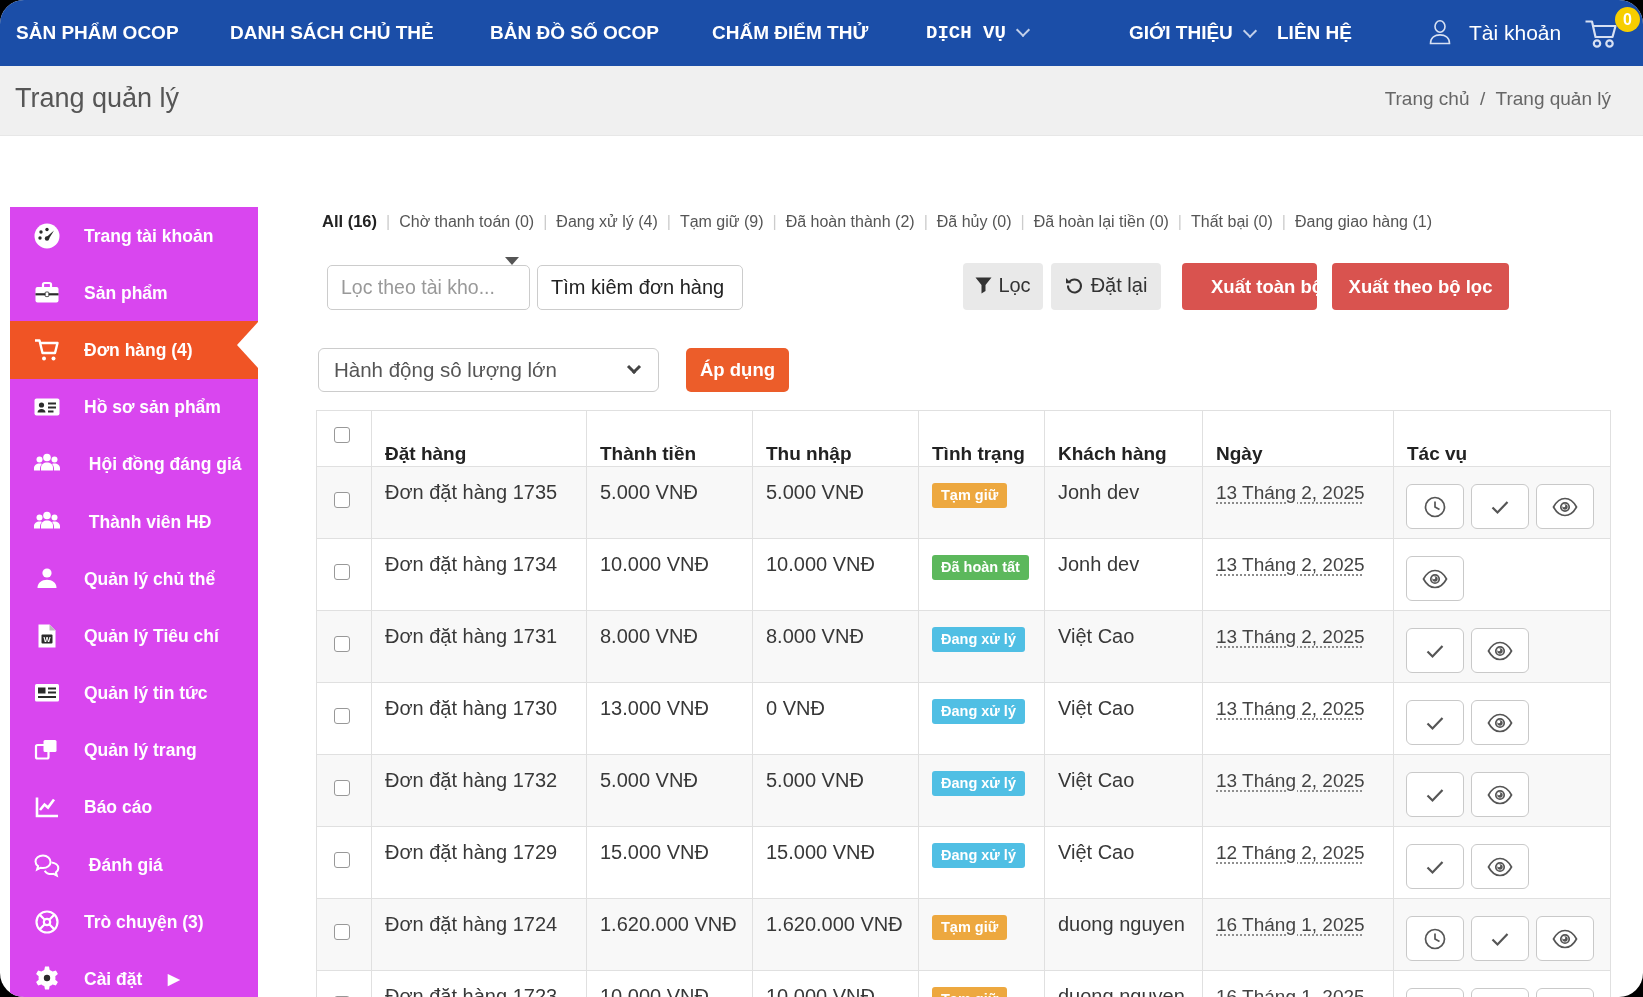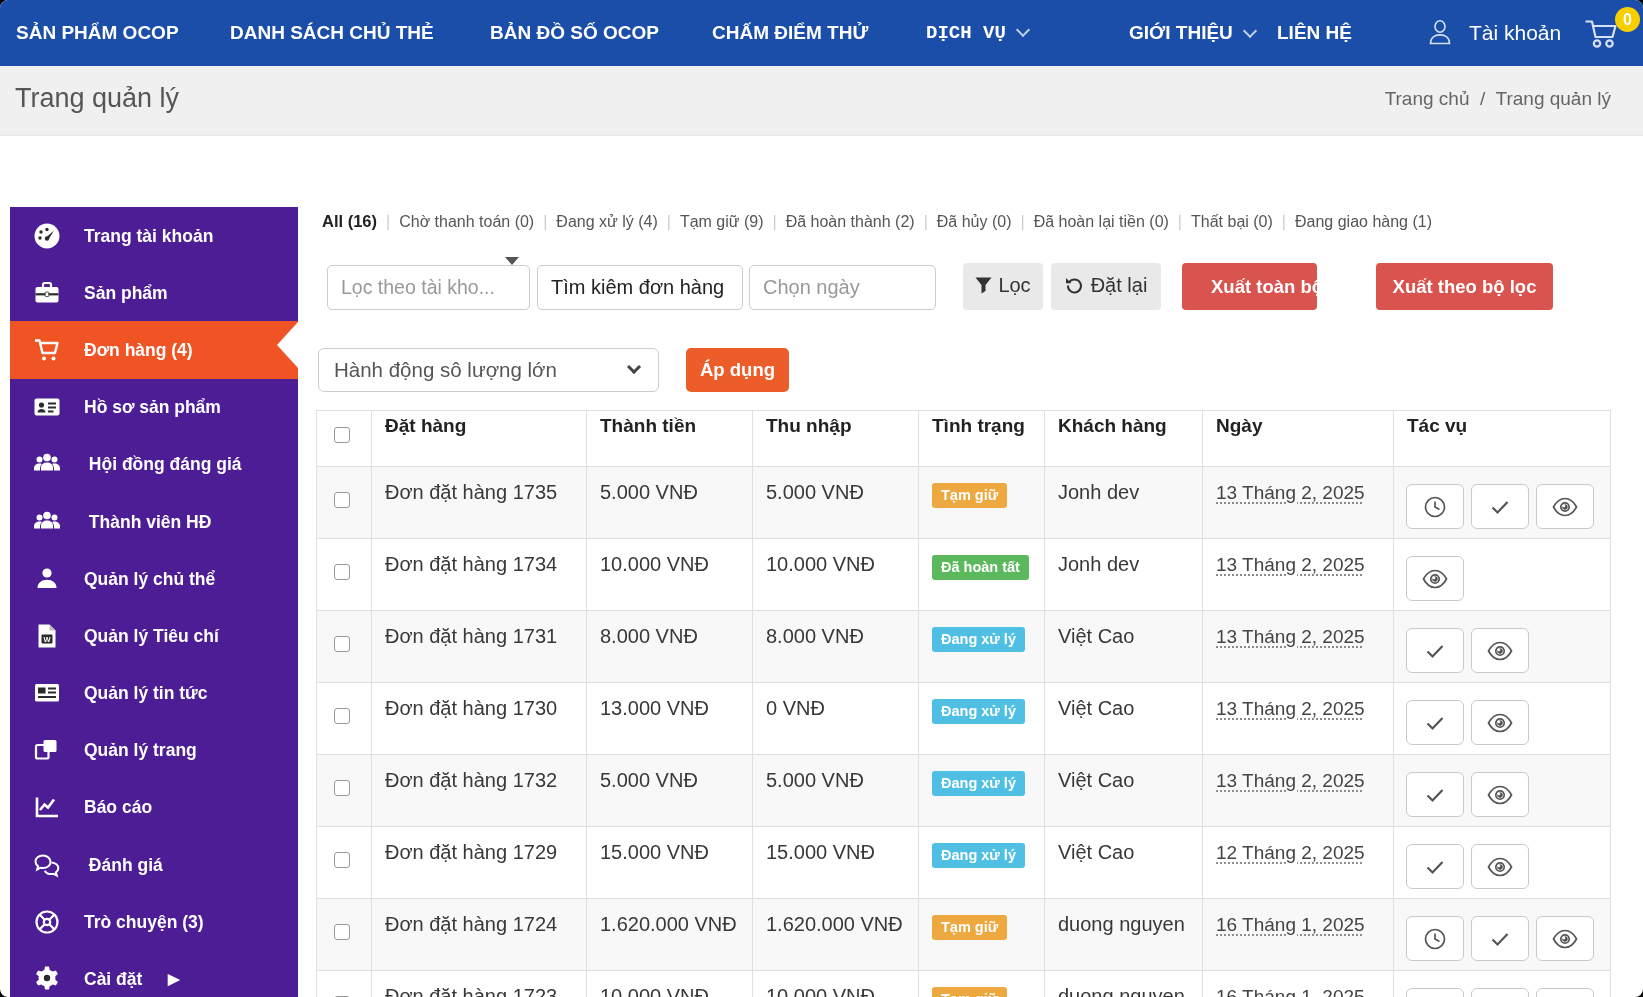--- a/index.html
+++ b/index.html
@@ -1,29 +1,29 @@
 <!DOCTYPE html>
 <html><head>
 <meta charset="utf-8">
 <style>
 * { margin:0; padding:0; box-sizing:border-box; }
 html,body { background:#000; }
 body { font-family:"Liberation Sans", sans-serif; }
-.page { position:relative; width:1643px; height:997px; background:#fff; border-radius:8px; overflow:hidden; }
+.page { position:relative; width:1643px; height:997px; background:#fff; border-radius:24px; overflow:hidden; }
 
 .topnav { position:absolute; left:0; top:0; width:100%; height:66px; background:#1b4ea8; }
 .topnav .item { position:absolute; top:0; height:66px; line-height:66px; color:#fff; font-weight:bold; font-size:19px; white-space:nowrap; }
 .chev { display:inline-block; width:10px; height:10px; border-right:2px solid #c3d0ea; border-bottom:2px solid #c3d0ea; transform:rotate(45deg); margin-left:12px; margin-bottom:3px; }
 .acct { position:absolute; top:0; height:66px; color:#fff; font-size:21px; font-weight:normal; line-height:66px; }
 
 .band { position:absolute; left:0; top:66px; width:100%; height:70px; background:#f0f0f0; border-bottom:1px solid #e7e7e7; }
 .band .title { position:absolute; left:15px; top:17px; font-size:27px; color:#565656; }
 .band .crumbs { position:absolute; right:32px; top:22px; font-size:19px; color:#666; }
 
-.sidebar { position:absolute; left:10px; top:207px; width:288px; height:790px; background:#4c1d95; }
+.sidebar { position:absolute; left:10px; top:207px; width:248px; height:790px; background:#d946ef; }
 .sitem { position:relative; height:57.2px; color:#fff; font-size:17.5px; font-weight:bold; }
 .sitem .lbl { position:absolute; left:74px; top:50%; transform:translateY(-50%); white-space:nowrap; }
 .sitem .ic { position:absolute; left:23px; top:50%; transform:translateY(-50%); width:28px; height:28px; }
 .sitem .ic svg { width:100%; height:100%; display:block; }
 .sitem.active { background:#f05425; }
 .sitem.active::after { content:""; position:absolute; right:0; top:0.5px; width:0; height:0;
   border-top:23.5px solid transparent; border-bottom:23.5px solid transparent; border-right:21.5px solid #fff; }
 
 .tabs { position:absolute; left:322px; top:212px; font-size:16px; color:#555; }
 .tabs b { color:#222; font-size:16.5px; }
@@ -34,21 +34,21 @@
 .gbtn { background:#e9e9e9; color:#333; line-height:45px; font-size:20px; }
 .rbtn { background:#d9534f; color:#fff; font-weight:bold; line-height:47px; font-size:18.5px; }
 
 .bulksel { position:absolute; left:318px; top:348px; width:341px; height:44px; border:1px solid #ccc; border-radius:6px; font-size:20.5px; color:#555; line-height:42px; padding-left:15px; background:#fff; }
 .bulksel .bschev { position:absolute; right:19px; top:13px; width:10px; height:10px; border-right:3px solid #444; border-bottom:3px solid #444; transform:rotate(45deg); }
 .applybtn { position:absolute; left:686px; top:348px; width:103px; height:44px; background:#ec5d2a; border-radius:5px; color:#fff; font-weight:bold; font-size:18.5px; line-height:44px; text-align:center; }
 
 .tbl { position:absolute; left:316px; top:410px; width:1294px; }
 table { border-collapse:collapse; width:1294px; table-layout:fixed; }
 th, td { border:1px solid #e0e0e0; vertical-align:top; text-align:left; padding:0; }
-th { height:56px; font-size:19px; color:#222; padding-top:4px; padding-left:13px; font-weight:bold; }
+th { height:56px; font-size:19px; color:#222; padding-top:32px; padding-left:13px; font-weight:bold; }
 td { height:72px; padding-top:13px; padding-left:13px; font-size:20px; color:#383838; line-height:24px; }
 tr.odd td { background:#f8f8f8; }
 .cb { width:16px; height:16px; border:1px solid #989898; border-radius:3px; background:#fff; display:inline-block; }
 td.cbc { padding-left:17px; padding-top:22px; }
 th.cbc { padding-left:17px; padding-top:15px; }
 .badge { display:inline-block; height:25px; line-height:25px; margin-top:3px; padding:0 9px; border-radius:3px; color:#fff; font-size:14.5px; font-weight:bold; }
 .b-hold { background:#eda83f; }
 .b-done { background:#5cb85c; }
 .b-proc { background:#50bfe4; }
 .date { font-size:19px; color:#444; text-decoration:underline dotted #8a8a8a; text-underline-offset:4px; }
@@ -239,30 +239,29 @@
         </span>
         <span class="lbl">Cài đặt</span>
         <span style="position:absolute; left:158px; top:50%; transform:translateY(-50%); font-size:15px;">▶</span>
       </div>
   </div>
   <div class="tabs"><b>All (16)</b><span class="sep">|</span>Chờ thanh toán (0)<span class="sep">|</span>Đang xử lý (4)<span class="sep">|</span>Tạm giữ (9)<span class="sep">|</span>Đã hoàn thành (2)<span class="sep">|</span>Đã hủy (0)<span class="sep">|</span>Đã hoàn lại tiền (0)<span class="sep">|</span>Thất bại (0)<span class="sep">|</span>Đang giao hàng (1)</div>
 
   <div class="inp" style="left:327px; width:203px;">Lọc theo tài kho...</div>
   <div style="position:absolute; left:505px; top:257px; width:0; height:0; border-left:7px solid transparent; border-right:7px solid transparent; border-top:8px solid #555;"></div>
   <div class="inp" style="left:537px; width:206px; color:#222; font-size:20px;">Tìm kiêm đơn hàng</div>
-  <div class="inp" style="left:749px; width:187px; font-size:20px;">Chọn ngày</div>
   <div class="btn gbtn" style="left:963px; width:80px;"><svg style="vertical-align:-2px; margin-right:6px;" width="17" height="17" viewBox="0 0 17 17">
         <path d="M0.5 0.5 h16 l-6 7.5 v6 l-4 2.5 v-8.5 z" fill="#333"></path>
       </svg>Lọc</div>
   <div class="btn gbtn" style="left:1051px; width:110px;"><svg style="vertical-align:-3px; margin-right:7px;" width="19" height="19" viewBox="0 0 19 19" fill="none">
         <path d="M4.2 6.2 A6.5 6.5 0 1 1 3 9.5" stroke="#333" stroke-width="2"></path>
         <path d="M1 2 v5.2 h5.2 z" fill="#333"></path>
       </svg>Đặt lại</div>
   <div class="btn rbtn" style="left:1182px; width:135px;padding-left:29px;">Xuất toàn bộ</div>
-  <div class="btn rbtn" style="left:1332px; width:177px;margin-left:44px;">Xuất theo bộ lọc</div>
+  <div class="btn rbtn" style="left:1332px; width:177px;">Xuất theo bộ lọc</div>
 
   <div class="bulksel">Hành động sô lượng lớn<span class="bschev"></span></div>
   <div class="applybtn">Áp dụng</div>
 
   <div class="tbl">
     <table>
       <colgroup>
         <col style="width:55px">
           <col style="width:215px">
           <col style="width:166px">

